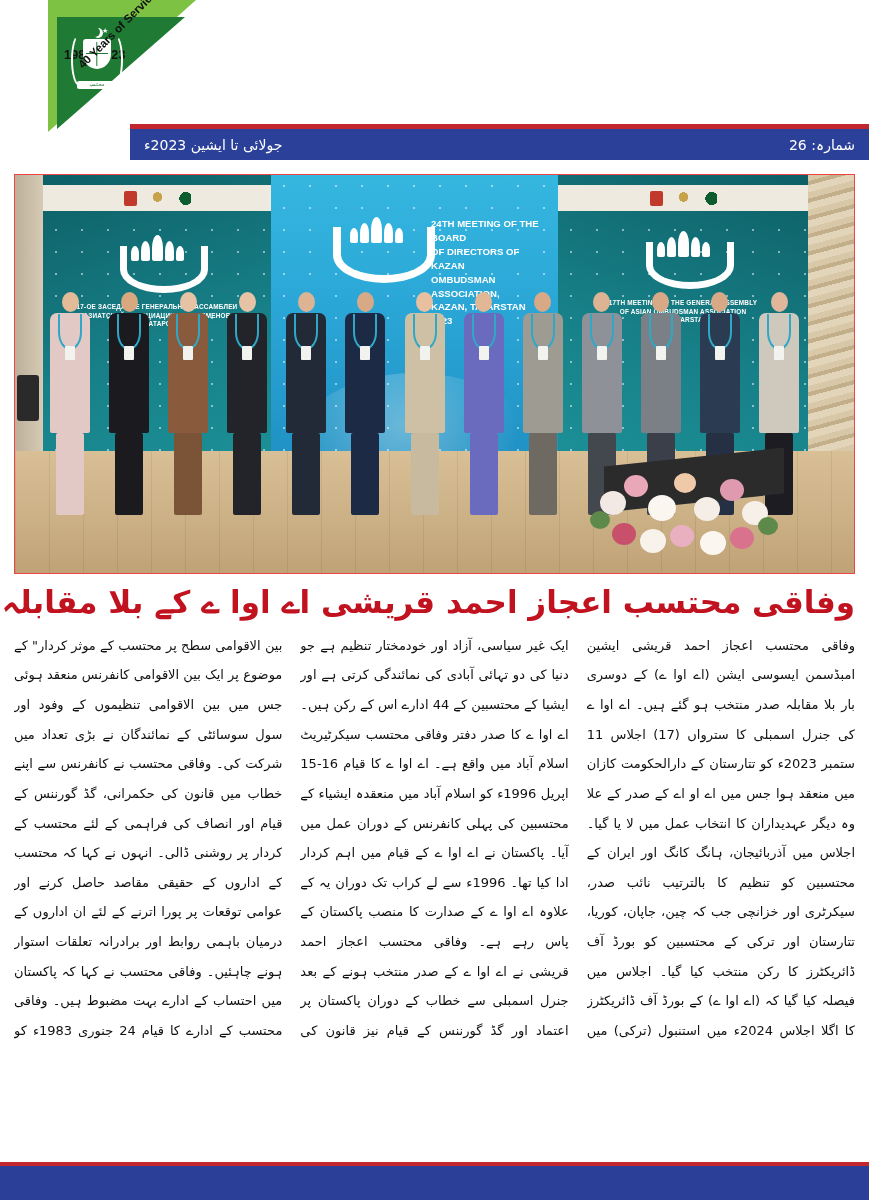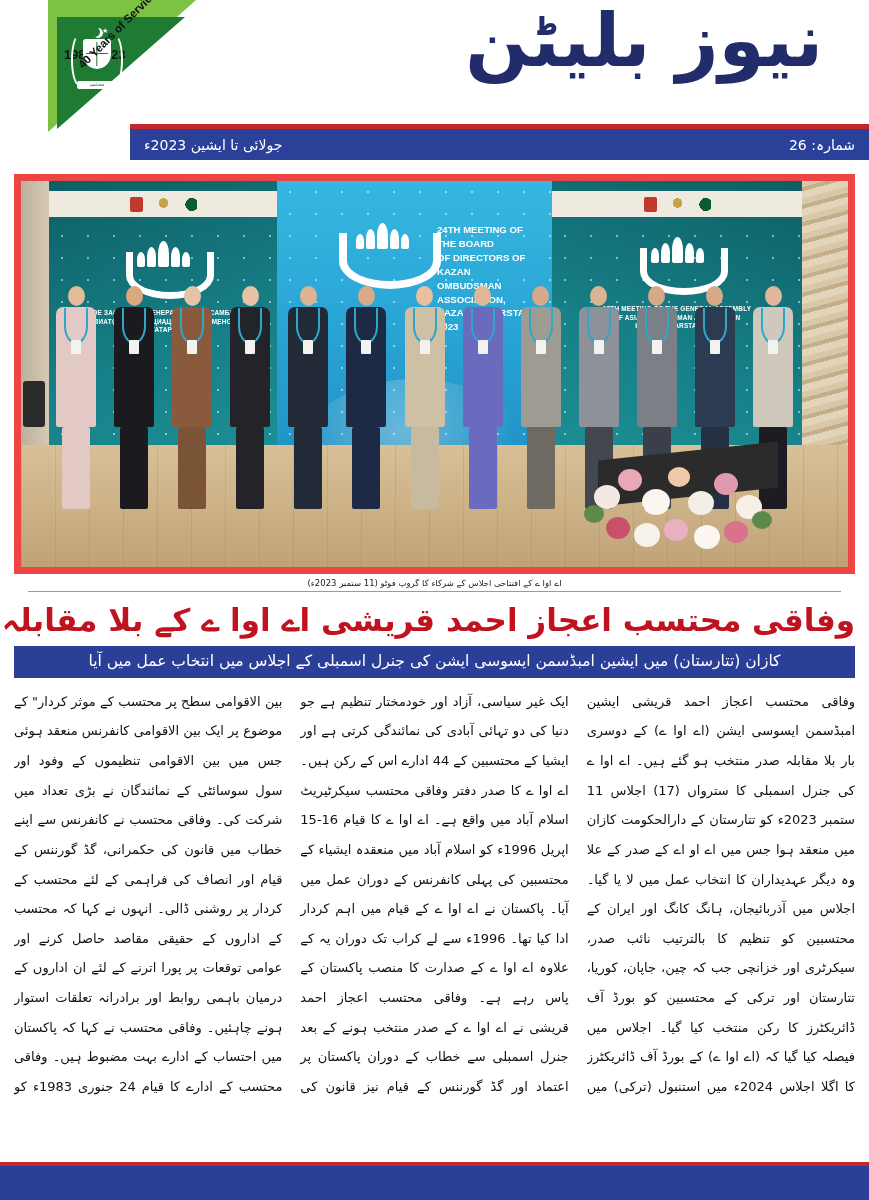--- a/index.html
+++ b/index.html
@@ -112,21 +112,21 @@
   .issuebar .num{font-weight:normal;}
   .issuebar .dates{font-weight:normal;}
 
   
   .photo-area{
     margin:14px 14px 0 14px;
     position:relative;
   }
   .photo{
     position:relative;width:100%;height:400px;
-    border:7px solid #ef4444;
+    border:1px solid #ef4444;
     box-sizing:border-box;
     overflow:hidden;
     background:#f9a8d4;
   }
   .ph-wallL,.ph-wallR{
     position:absolute;top:0;bottom:0;background:#c9bda8;
   }
   .ph-wallL{left:0;width:28px;background:linear-gradient(90deg,#bdb09a,#d6cab4);}
   .ph-wallR{right:0;width:46px;background:linear-gradient(90deg,#d8c9ad,#b9a788);}
   .ph-marble{
@@ -304,21 +304,20 @@
         <div class="star">★</div>
         <div class="shield"></div>
         <div class="ribbon">
           <span>محتسب</span>
         </div>
       </div>
 
       <div class="logo-service">40 Years of Service</div>
     </div>
 
-    <div class="title-ur">نیوز بلیٹن</div>
   </div>
 
   <div class="bar-wrap">
     <div class="redline"></div>
     <div class="issuebar">
       <span class="num">شمارہ: 26</span>
       <span class="dates">جولائی تا ایشین 2023ء</span>
     </div>
   </div>
 
@@ -512,25 +511,23 @@
         <b style="left:50px;top:68px;width:26px;height:24px;background:#f7f2ea"></b>
         <b style="left:80px;top:64px;width:24px;height:22px;background:#e8b0c0"></b>
         <b style="left:110px;top:70px;width:26px;height:24px;background:#fbf7f0"></b>
         <b style="left:140px;top:66px;width:24px;height:22px;background:#d9738d"></b>
         <b style="left:0px;top:50px;width:20px;height:18px;background:#5d8a4a"></b>
         <b style="left:168px;top:56px;width:20px;height:18px;background:#5d8a4a"></b>
       </div>
 
     </div>
 
-    <div class="caption">اے اوا ے کے افتتاحی اجلاس کے شرکاء کا گروپ فوٹو (11 ستمبر 2023ء)</div>
   </div>
 
   <div class="headline">وفاقی محتسب اعجاز احمد قریشی اے اوا ے کے بلا مقابلہ صدر منتخب ہو گئے</div>
-  <div class="subbar">کازان (تتارستان) میں ایشین امبڈسمن ایسوسی ایشن کی جنرل اسمبلی کے اجلاس میں انتخاب عمل میں آیا</div>
 
   <div class="cols">
     <div class="col">
       <p>وفاقی محتسب اعجاز احمد قریشی ایشین امبڈسمن ایسوسی ایشن (اے اوا ے) کے دوسری بار بلا مقابلہ صدر منتخب ہو گئے ہیں۔ اے اوا ے کی جنرل اسمبلی کا سترواں (17) اجلاس 11 ستمبر 2023ء کو تتارستان کے دارالحکومت کازان میں منعقد ہوا جس میں اے او اے کے صدر کے علا وہ دیگر عہدیداران کا انتخاب عمل میں لا یا گیا۔ اجلاس میں آذربائیجان، ہانگ کانگ اور ایران کے محتسبین کو تنظیم کا بالترتیب نائب صدر، سیکرٹری اور خزانچی جب کہ چین، جاپان، کوریا، تتارستان اور ترکی کے محتسبین کو بورڈ آف ڈائریکٹرز کا رکن منتخب کیا گیا۔ اجلاس میں فیصلہ کیا گیا کہ (اے اوا ے) کے بورڈ آف ڈائریکٹرز کا اگلا اجلاس 2024ء میں استنبول (ترکی) میں جب کہ جنرل اسمبلی کا اجلاس 2025ء میں چین میں ہوگا۔ واضح رہے کہ ایشین امبڈسمن ایسوسی ایشن (اے اوا ے) ایشیاء کے محتسبین کی</p>
     </div>
     <div class="col">
       <p>ایک غیر سیاسی، آزاد اور خودمختار تنظیم ہے جو دنیا کی دو تہائی آبادی کی نمائندگی کرتی ہے اور ایشیا کے محتسبین کے 44 ادارے اس کے رکن ہیں۔ اے اوا ے کا صدر دفتر وفاقی محتسب سیکرٹیریٹ اسلام آباد میں واقع ہے۔ اے اوا ے کا قیام 16-15 اپریل 1996ء کو اسلام آباد میں منعقدہ ایشیاء کے محتسبین کی پہلی کانفرنس کے دوران عمل میں آیا۔ پاکستان نے اے اوا ے کے قیام میں اہم کردار ادا کیا تھا۔ 1996ء سے لے کراب تک دوران یہ کے علاوہ اے اوا ے کے صدارت کا منصب پاکستان کے پاس رہے ہے۔ وفاقی محتسب اعجاز احمد قریشی نے اے اوا ے کے صدر منتخب ہونے کے بعد جنرل اسمبلی سے خطاب کے دوران پاکستان پر اعتماد اور گڈ گورننس کے قیام نیز قانون کی حکمرانی کے لئے پاکستان کے کردار کے اعتراف پر جنرل اسمبلی کا شکریہ ادا کیا۔ جنرل اسمبلی کے اجلاس کے بعد "قو می اور</p>
     </div>
     <div class="col">
       <p>بین الاقوامی سطح پر محتسب کے موثر کردار" کے موضوع پر ایک بین الاقوامی کانفرنس منعقد ہوئی جس میں بین الاقوامی تنظیموں کے وفود اور سول سوسائٹی کے نمائندگان نے بڑی تعداد میں شرکت کی۔ وفاقی محتسب نے کانفرنس سے اپنے خطاب میں قانون کی حکمرانی، گڈ گورننس کے قیام اور انصاف کی فراہمی کے لئے محتسب کے کردار پر روشنی ڈالی۔ انہوں نے کہا کہ محتسب کے اداروں کے حقیقی مقاصد حاصل کرنے اور عوامی توقعات پر پورا اترنے کے لئے ان اداروں کے درمیان باہمی روابط اور برادرانہ تعلقات استوار ہونے چاہئیں۔ وفاقی محتسب نے کہا کہ پاکستان میں احتساب کے ادارے بہت مضبوط ہیں۔ وفاقی محتسب کے ادارے کا قیام 24 جنوری 1983ء کو عمل میں آیا جس کے بعد متعدد سرکاری شعبوں جیسے ٹیکس، بینکنگ، انشورنس اور خواتین کو ہراساں کرنے کے خلاف محتسب کے ادارے قائم ہو چکے ہیں۔ وفاقی محتسب کا</p>

